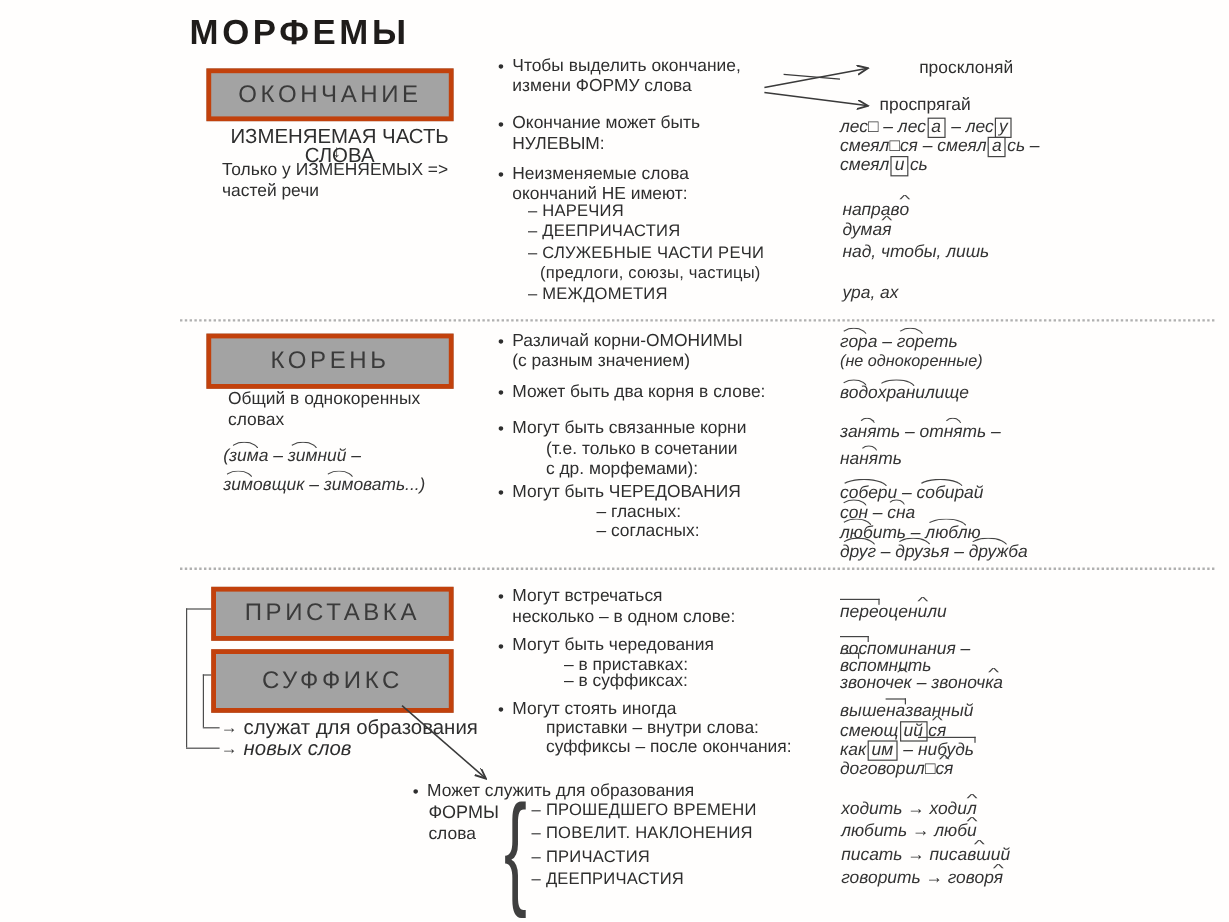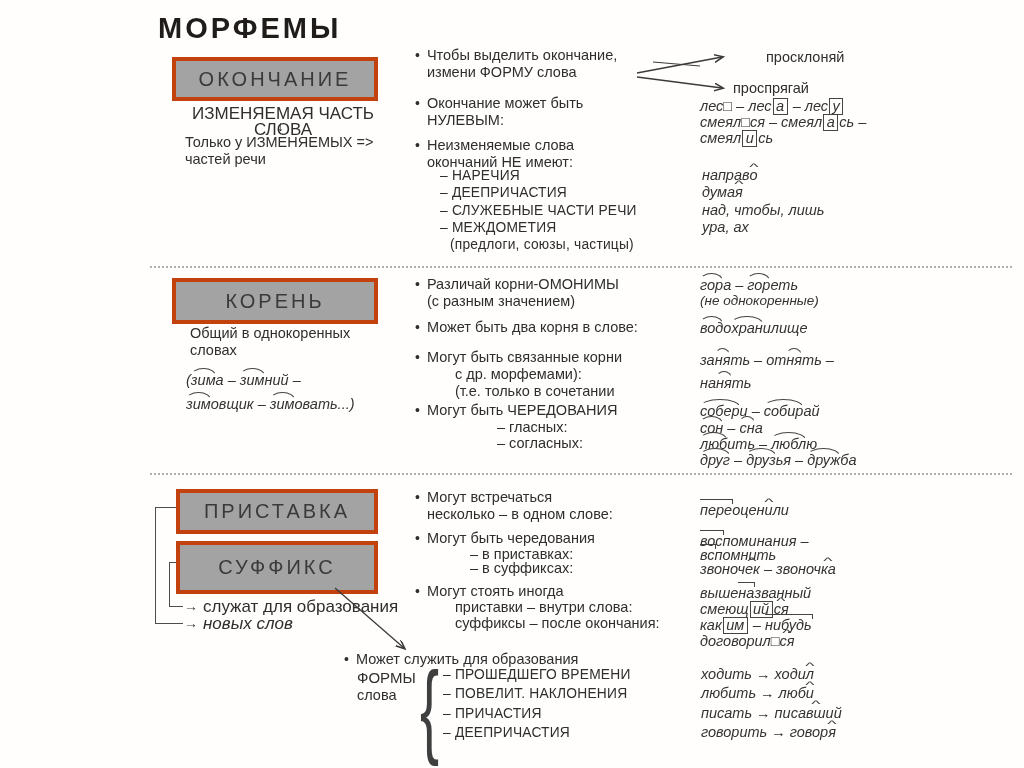--- a/index.html
+++ b/index.html
@@ -99,27 +99,27 @@
       <span class="ex">направ<span class="mhat">о</span></span>
     </div>
     <div class="itemrow">
       <span class="ilabel lbl">– ДЕЕПРИЧАСТИЯ</span>
       <span class="ex">дума<span class="mhat">я</span></span>
     </div>
     <div class="itemrow">
       <span class="ilabel lbl">– СЛУЖЕБНЫЕ ЧАСТИ РЕЧИ</span>
       <span class="ex">над, чтобы, лишь</span>
     </div>
-    <div class="itemrow">
-      <span class="ilabel lbl">– МЕЖДОМЕТИЯ</span>
-      <span class="ex">ура, ах</span>
-    </div>
     <div class="itemrow" style="padding-left:10px;">
       <span class="ilabel lbl">(предлоги, союзы, частицы)</span>
       <span class="ex"></span>
+    </div>
+    <div class="itemrow">
+      <span class="ilabel lbl">– МЕЖДОМЕТИЯ</span>
+      <span class="ex">ура, ах</span>
     </div>
   </div>
 
   <div class="abs dotted" style="left:150px;top:266px;width:862px;"></div>
 
   <div class="abs termbox" style="left:172px;top:278px;width:198px;height:38px;">
     <span>КОРЕНЬ</span>
   </div>
   <div class="abs lbl" style="left:190px;top:325px;">Общий в однокоренных</div>
   <div class="abs lbl" style="left:190px;top:342px;">словах</div>
@@ -139,22 +139,22 @@
   <div class="abs bullet-row" style="left:415px;top:319px;">
     <span class="bullet">•</span>
     <div class="lbl">Может быть два корня в слове:</div>
   </div>
   <div class="abs ex" style="left:700px;top:320px;"><span class="marc">вод</span>о<span class="marc">хран</span>илище</div>
 
   <div class="abs bullet-row" style="left:415px;top:349px;">
     <span class="bullet">•</span>
     <div>
       <div class="lbl">Могут быть связанные корни</div>
+      <div class="lbl" style="padding-left:28px;">(т.е. только в сочетании</div>
       <div class="lbl" style="padding-left:28px;">с др. морфемами):</div>
-      <div class="lbl" style="padding-left:28px;">(т.е. только в сочетании</div>
     </div>
   </div>
   <div class="abs ex" style="left:700px;top:352px;">за<span class="marc">ня</span>ть – от<span class="marc">ня</span>ть –</div>
   <div class="abs ex" style="left:700px;top:375px;">на<span class="marc">ня</span>ть</div>
 
   <div class="abs bullet-row" style="left:415px;top:402px;">
     <span class="bullet">•</span>
     <div class="lbl">Могут быть ЧЕРЕДОВАНИЯ</div>
   </div>
   <div class="abs lbl" style="left:497px;top:419px;">– гласных:</div>

